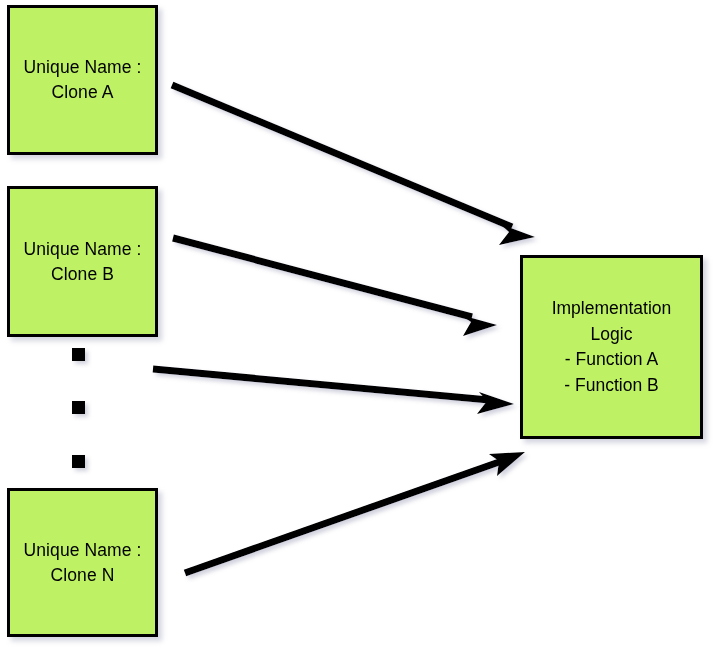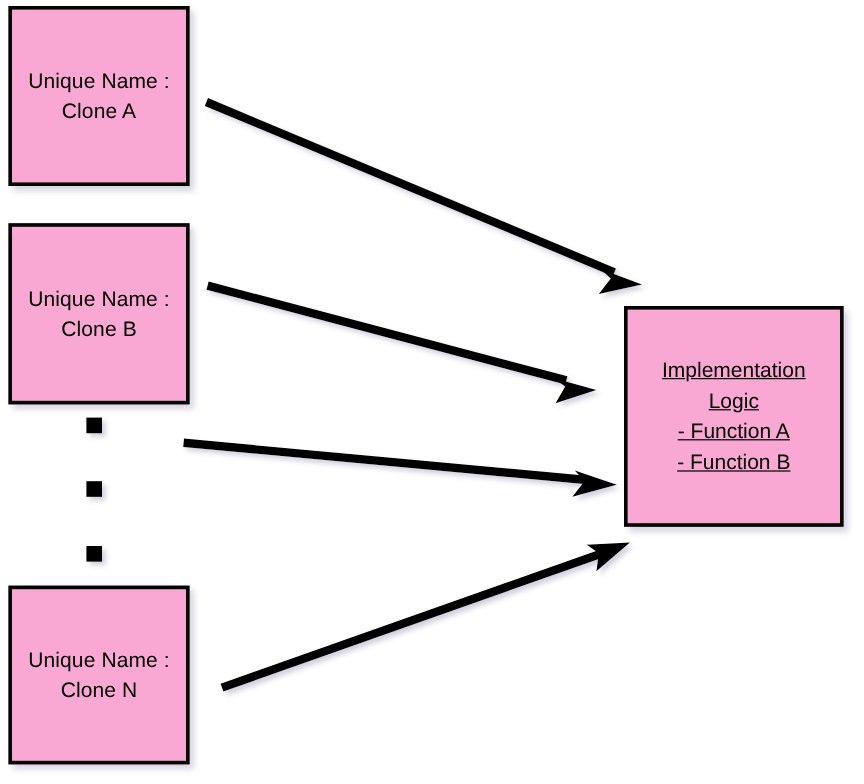--- a/index.html
+++ b/index.html
@@ -14,42 +14,41 @@
   #canvas {
     position: relative;
     width: 720px;
     height: 653px;
     background: #ffffff;
     overflow: hidden;
   }
   .node-box {
     position: absolute;
     box-sizing: border-box;
-    background: #f9a8d4;
+    background: #bef264;
     border: 3px solid #000000;
     display: flex;
     align-items: center;
     justify-content: center;
     text-align: center;
     box-shadow: 4px 4px 5px rgba(150, 152, 180, 0.40);
   }
   .node-text {
     font-size: 17.5px;
     line-height: 25px;
     color: #000000;
     letter-spacing: 0.1px;
     white-space: pre-line;
   }
   .impl-text {
     font-size: 17.5px;
     line-height: 25.5px;
     color: #000000;
     white-space: pre-line;
     text-align: center;
-    text-decoration: underline;
   }
   #box-clone-a { left: 7px;  top: 5px;   width: 151px; height: 150px; }
   #box-clone-b { left: 7px;  top: 186px; width: 151px; height: 151px; }
   #box-clone-n { left: 7px;  top: 488px; width: 151px; height: 149px; }
   #box-impl    { left: 520px; top: 255px; width: 183px; height: 184px; }
 
   .ellipsis-dot {
     position: absolute;
     width: 13px;
     height: 13px;

